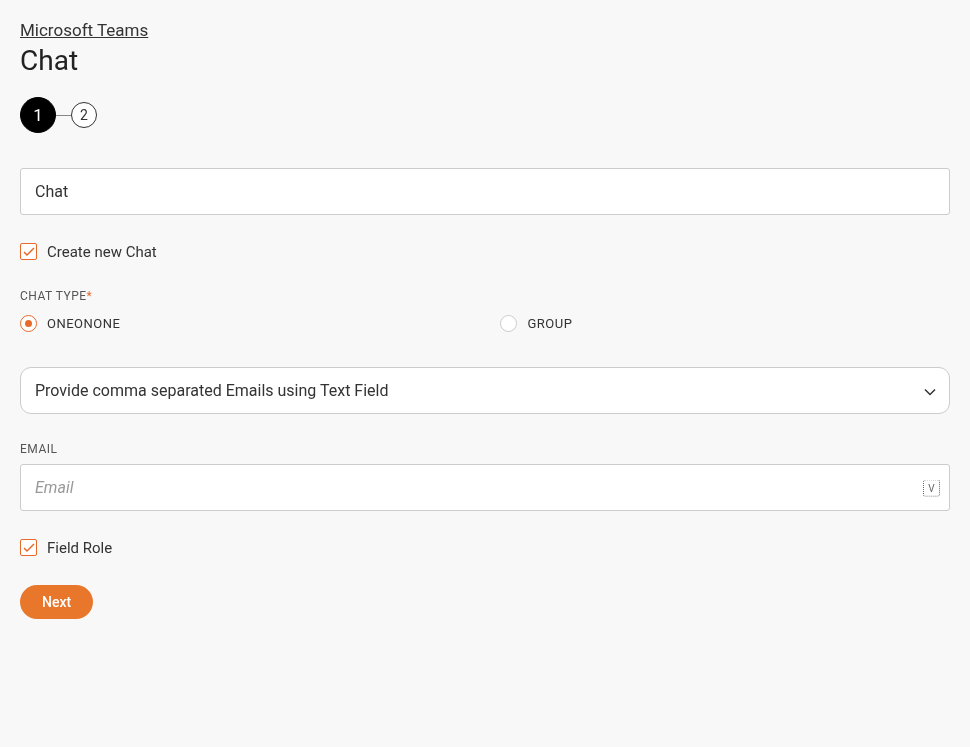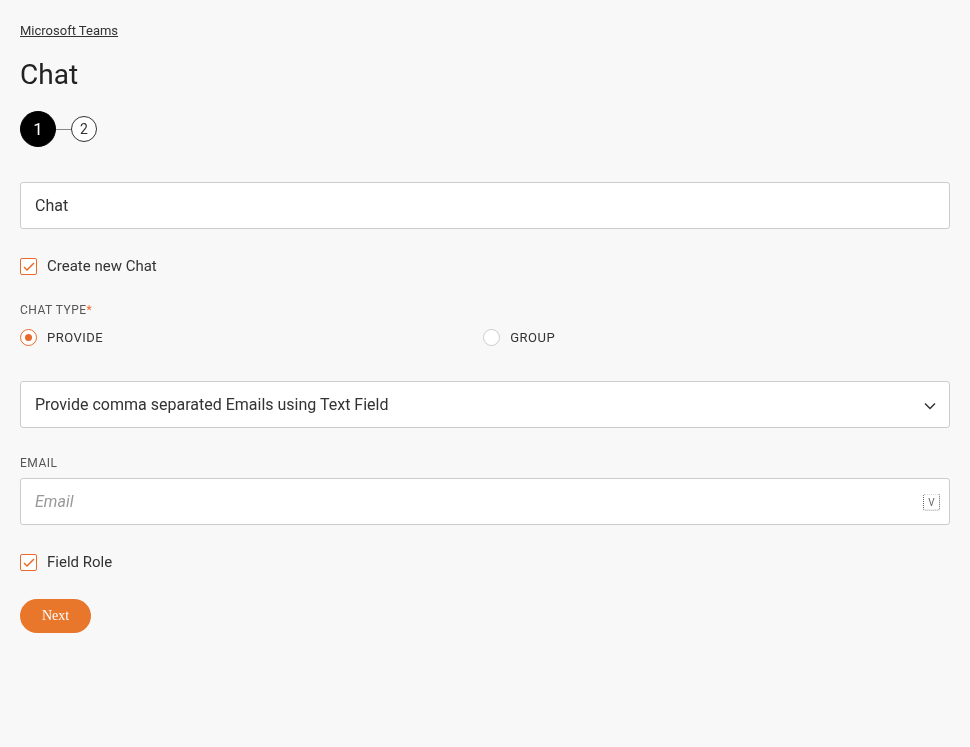--- a/index.html
+++ b/index.html
@@ -5,24 +5,24 @@
     * { box-sizing: border-box; margin: 0; padding: 0; }
     body {
       font-family: -apple-system, BlinkMacSystemFont, "Segoe UI", Roboto, "Helvetica Neue", Arial, sans-serif;
       background: #f8f8f9;
       padding: 20px;
       color: #333;
       width: 970px;
       height: 747px;
     }
     .breadcrumb {
-      font-size: 13px;
+      font-size: 17px;
       color: #333;
       text-decoration: underline;
-      margin-bottom: 20px;
+      margin-bottom: 4px;
       display: inline-block;
       cursor: pointer;
     }
     h1.page-title {
       font-size: 28px;
       font-weight: 400;
       color: #222;
       margin-bottom: 20px;
     }
     .stepper {
@@ -74,21 +74,21 @@
       border: 1px solid #ccc;
       border-radius: 3px;
       background: #fff;
       color: #333;
       font-family: inherit;
     }
     .text-input::placeholder { color: #999; font-style: italic; }
     .field-group { margin-bottom: 28px; }
     .checkbox-row {
       display: flex;
-      align-items: flex-end;
+      align-items: flex-start;
       gap: 10px;
       margin-bottom: 28px;
     }
     .checkbox {
       width: 17px;
       height: 17px;
       border: 1px solid #e86a2a;
       border-radius: 2px;
       background: #fff;
       display: flex;
@@ -127,21 +127,21 @@
       border-radius: 50%;
       background: #e86a2a;
     }
     .radio-label { font-size: 13px; letter-spacing: 0.5px; color: #333; }
     .select-wrapper { position: relative; }
     .select {
       width: 100%;
       padding: 13px 14px;
       font-size: 16px;
       border: 1px solid #ccc;
-      border-radius: 3px;
+      border-radius: 11px;
       background: #fff;
       color: #333;
       appearance: none;
       font-family: inherit;
       cursor: pointer;
     }
     .chevron {
       position: absolute;
       right: 14px;
       top: 50%;
@@ -162,21 +162,20 @@
       align-items: center;
       justify-content: center;
       font-size: 10px;
       color: #666;
       pointer-events: none;
     }
     .button-row {
       display: flex;
       gap: 12px;
       margin-top: 10px;
-      font-family: Liberation Serif, serif;
     }
     .btn {
       padding: 9px 22px;
       border-radius: 22px;
       border: none;
       font-size: 14px;
       font-weight: 500;
       cursor: pointer;
       font-family: inherit;
     }
@@ -212,21 +211,21 @@
 </div>
 
 <div class="field-group" style="margin-bottom:12px;">
   <label class="field-label">
     <span>CHAT TYPE</span><span class="required">*</span>
   </label>
 </div>
 <div class="radio-group">
   <div class="radio-option">
     <div class="radio selected"></div>
-    <span class="radio-label">PROVIDE</span>
+    <span class="radio-label">ONEONONE</span>
   </div>
   <div class="radio-option">
     <div class="radio"></div>
     <span class="radio-label">GROUP</span>
   </div>
 </div>
 
 <div class="field-group">
   <div class="select-wrapper">
     <select class="select">

